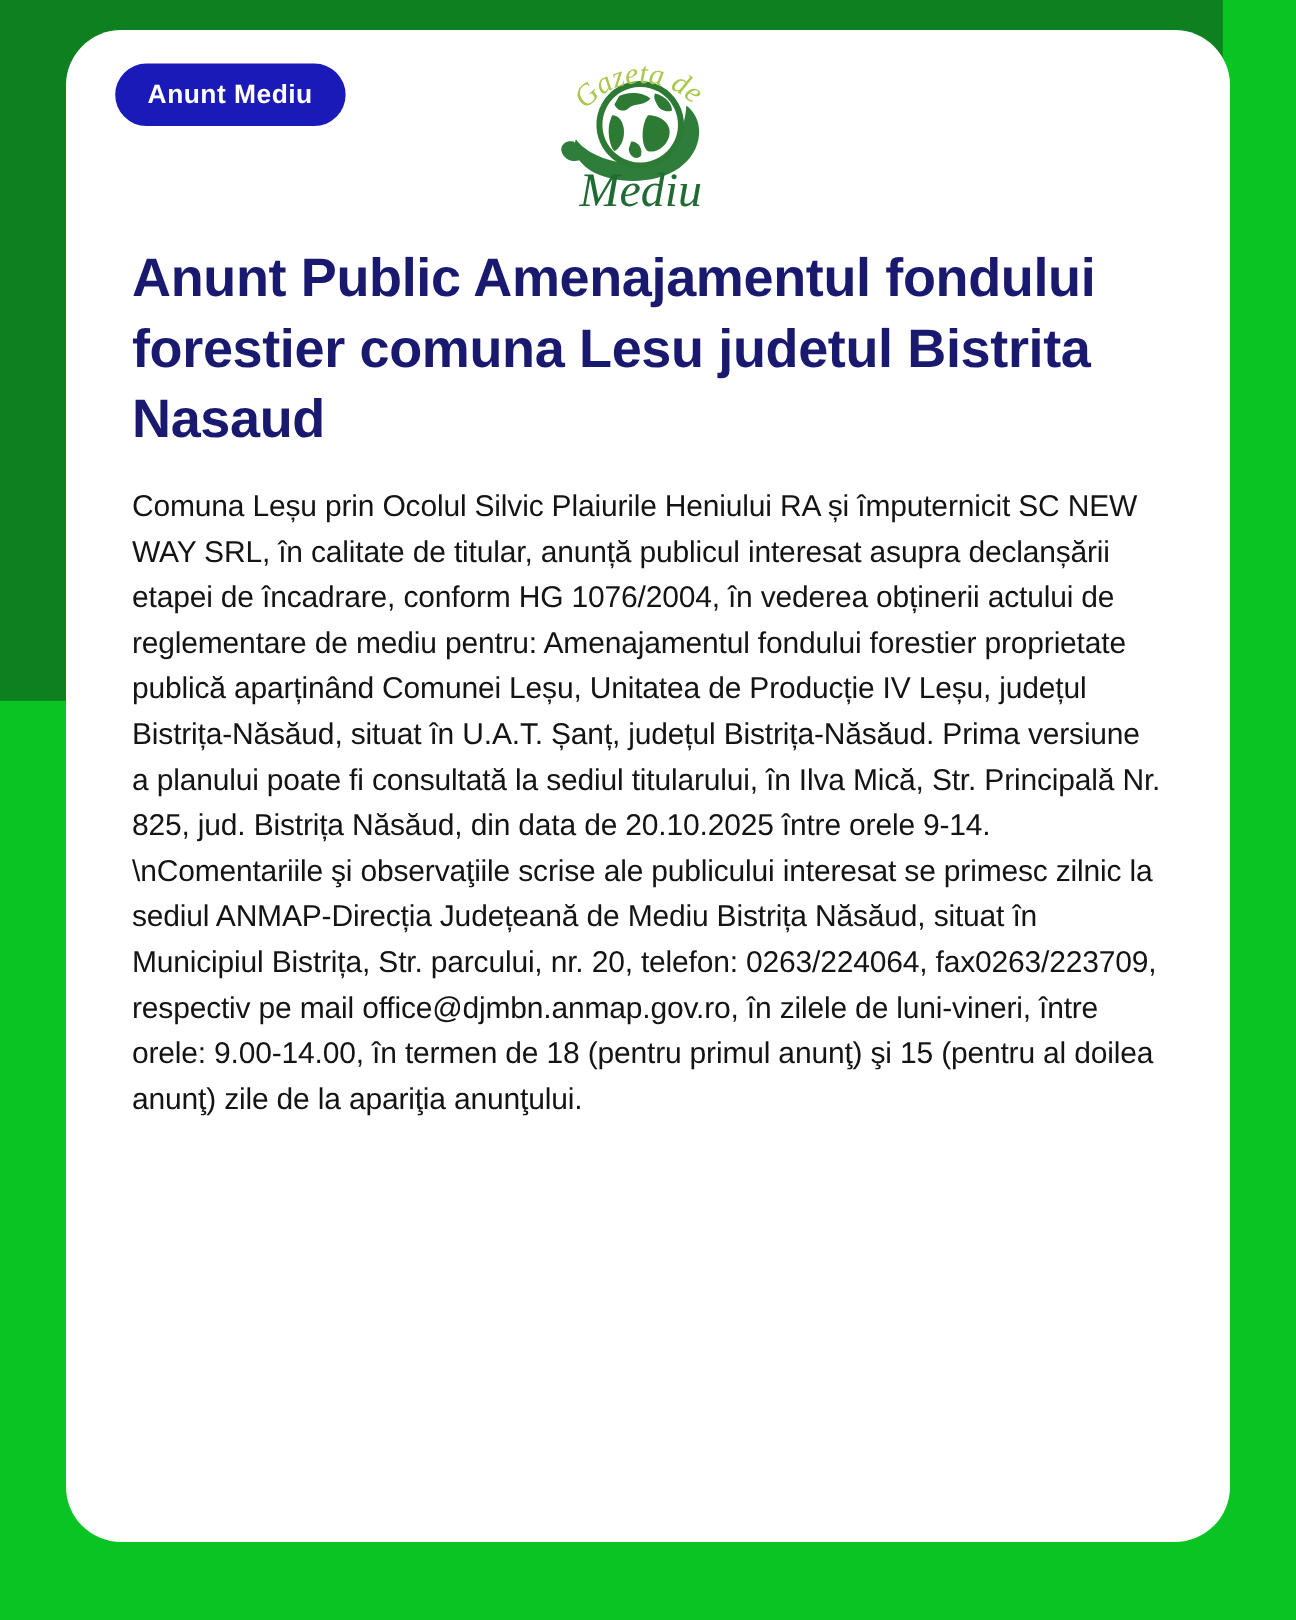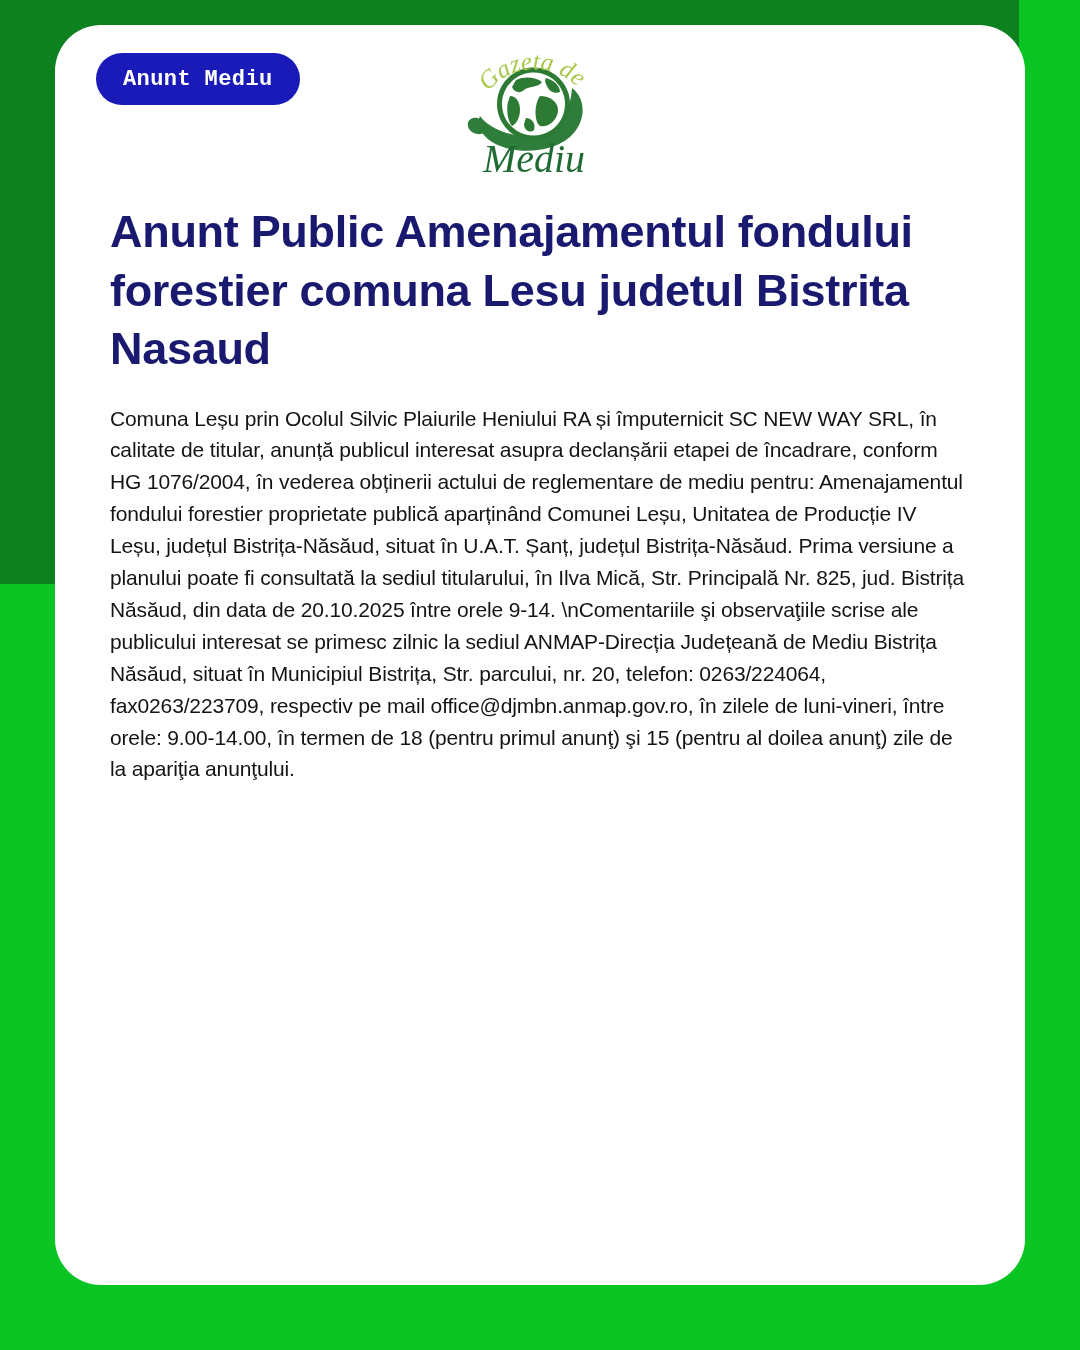--- a/index.html
+++ b/index.html
@@ -59,21 +59,20 @@
     border-radius: 26px;
     background: #1a1ab8;
     color: #ffffff;
     font-size: 22px;
     font-weight: bold;
     letter-spacing: 0.4px;
     display: flex;
     align-items: center;
     justify-content: center;
     white-space: nowrap;
-    font-family: Liberation Mono, monospace;
   }
 
   #logo {
     position: absolute;
     left: 399px;
     top: 5px;
     width: 160px;
     height: 160px;
   }
   #logo svg {
@@ -91,21 +90,21 @@
     font-weight: bold;
     line-height: 1.30;
     letter-spacing: -0.3px;
   }
 
   
   #body-copy {
     margin: 0;
     padding: 24px 55px 0 55px;
     color: #141414;
-    font-size: 21px;
+    font-size: 25px;
     line-height: 1.52;
     letter-spacing: -0.15px;
     font-weight: 400;
     text-align: left;
     white-space: pre-wrap;
   }
 </style>
 </head>
 <body>
 

